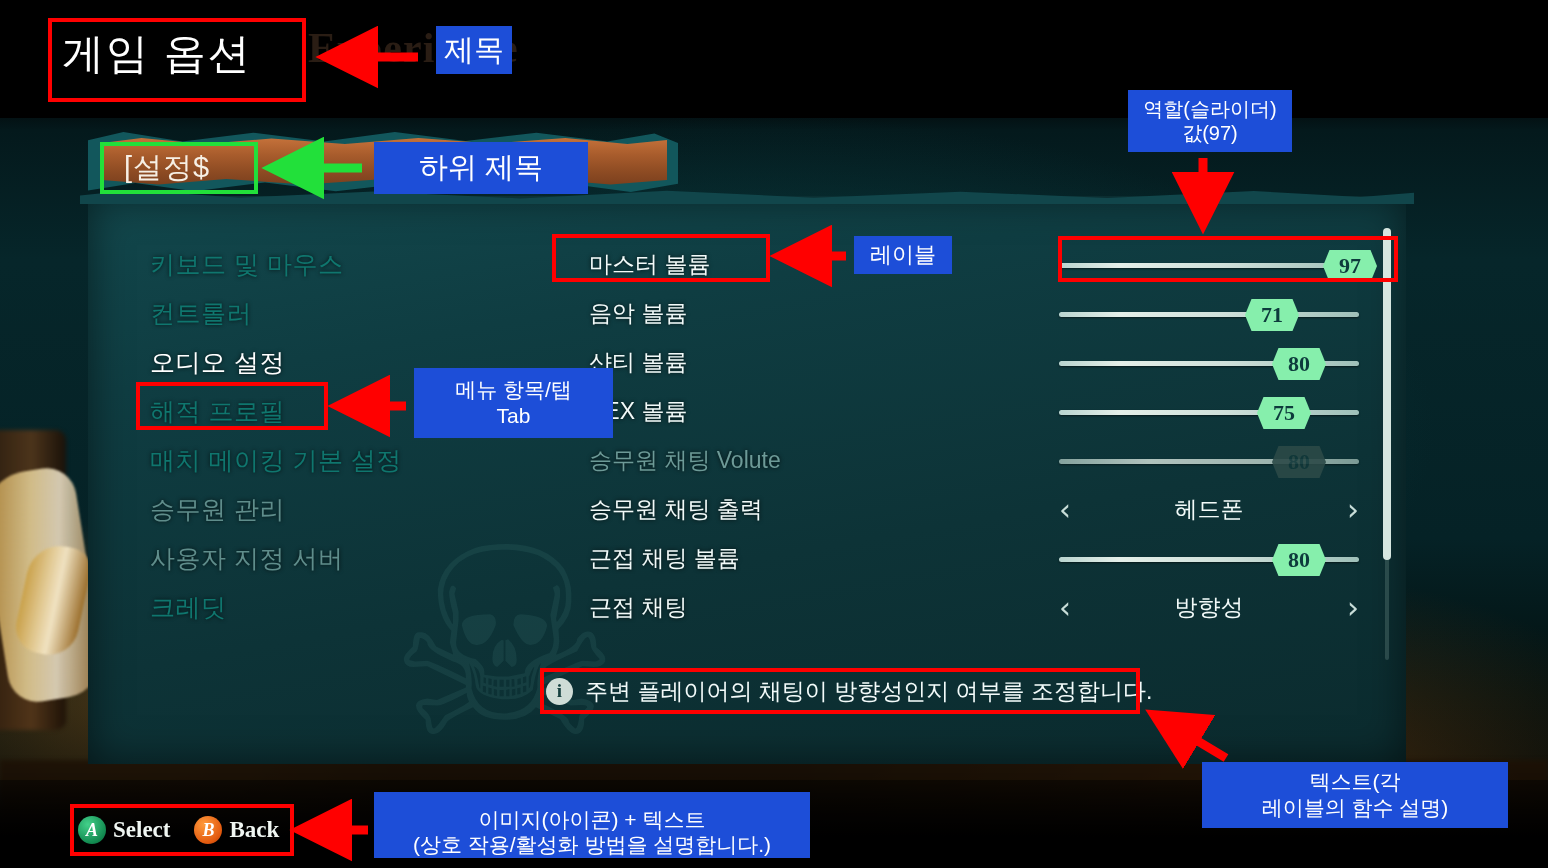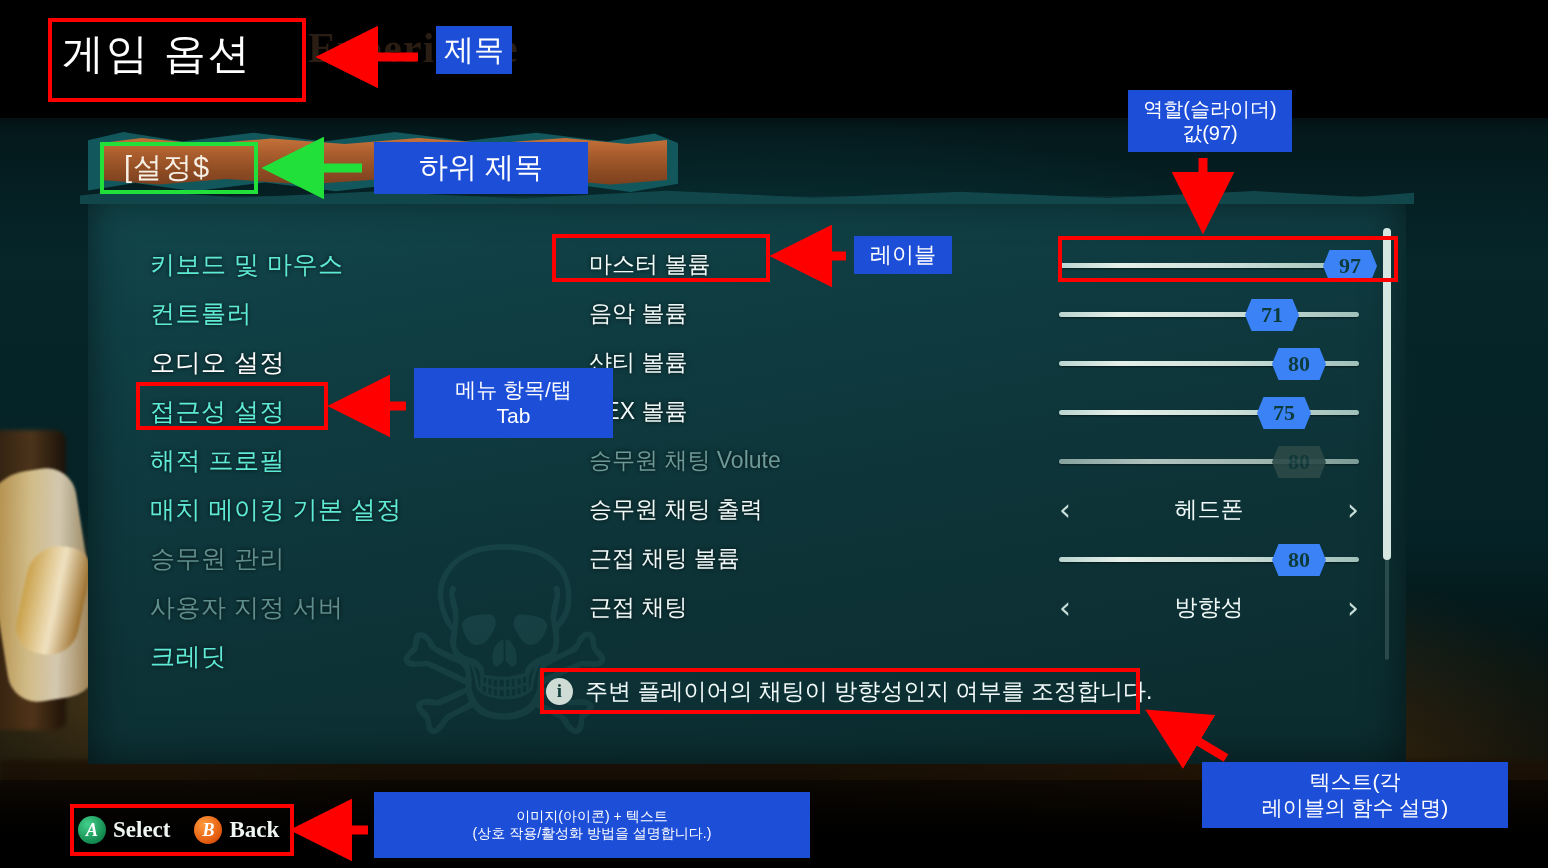--- a/index.html
+++ b/index.html
@@ -45,38 +45,38 @@
   .banner{position:absolute;left:88px;top:128px;width:590px;height:68px;}
   .banner-teal{position:absolute;left:0;top:0;width:590px;height:68px;background:#12575c;
       clip-path:polygon(0 18%,6% 6%,16% 20%,28% 7%,40% 20%,52% 6%,64% 19%,76% 7%,88% 20%,96% 8%,100% 22%,100% 82%,92% 94%,80% 80%,68% 93%,55% 80%,42% 93%,30% 80%,18% 93%,8% 81%,0 92%);}
   .banner-wood{position:absolute;left:14px;top:8px;width:565px;height:50px;
       background:linear-gradient(180deg,#c8743c 0%,#a85c2c 38%,#8d4b23 72%,#7a3f1d 100%);
       clip-path:polygon(0 14%,7% 4%,18% 16%,30% 5%,43% 16%,56% 4%,69% 15%,82% 4%,93% 16%,100% 8%,100% 88%,90% 97%,78% 86%,64% 97%,50% 86%,36% 97%,22% 86%,10% 97%,0 88%);}
 
   
   .menu{position:absolute;left:150px;top:240px;width:370px;}
   .menu-item{height:49px;line-height:49px;font-size:25px;letter-spacing:.5px;white-space:nowrap;
-      color:#5eead4;text-shadow:0 0 4px rgba(0,0,0,.8);}
+      color:#0f766e;text-shadow:0 0 4px rgba(0,0,0,.8);}
   .menu-item.dim{color:#5f8d8b;}
   .menu-item.sel{color:#ffffff;}
 
   
   .rows{position:absolute;left:583px;top:240px;width:790px;}
   .row{position:relative;height:49px;display:flex;align-items:center;margin-left:6px;}
   .row-label{width:330px;font-size:23px;color:#f2faf9;white-space:nowrap;text-shadow:0 0 4px rgba(0,0,0,.8);}
   .row-label.dim{color:#6d9a97;}
   .row-ctl{position:absolute;left:470px;width:300px;height:49px;display:flex;align-items:center;}
 
   
   .slider{position:relative;width:300px;height:49px;}
   .track{position:absolute;left:0;top:23px;width:300px;height:5px;
       background:linear-gradient(90deg,#b9d4cf,#e4efe9 20%,#cfe0da 55%,#9fc0b9 100%);
       border-radius:3px;box-shadow:0 1px 2px rgba(0,0,0,.5);}
   .thumb{position:absolute;top:10px;width:54px;height:32px;
-      background:#3b82f6;color:#0d3b3c;font-size:22px;font-weight:bold;
+      background:#86efac;color:#0d3b3c;font-size:22px;font-weight:bold;
       font-family:"Liberation Serif",serif;
       display:flex;align-items:center;justify-content:center;
       clip-path:polygon(12% 0,88% 0,100% 50%,88% 100%,12% 100%,0 50%);
       transform:translateX(-27px);}
   .slider.disabled .track{background:linear-gradient(90deg,#9ab6b0,#cddcd5 30%,#b7cbc4 70%,#8fada6);opacity:.85;}
   .slider.disabled .thumb{background:#2c4a47;color:#11383a;opacity:.9;}
 
   
   .stepper{position:relative;width:300px;height:49px;display:flex;align-items:center;justify-content:space-between;}
   .chev{font-size:30px;color:#c8ddd8;line-height:1;user-select:none;font-family:"DejaVu Sans",sans-serif;}
@@ -134,21 +134,20 @@
   <div class="banner">
     <div class="banner-teal"></div>
     <div class="banner-wood"></div>
   </div>
   <div style="position:absolute;left:124px;top:148px;font-size:29px;color:#f6efe4;letter-spacing:1px;">[설정$</div>
 
   <div class="menu">
     <div class="menu-item">키보드 및 마우스</div>
     <div class="menu-item">컨트롤러</div>
     <div class="menu-item sel">오디오 설정</div>
-    <div class="menu-item">접근성 설정</div>
     <div class="menu-item">해적 프로필</div>
     <div class="menu-item">매치 메이킹 기본 설정</div>
     <div class="menu-item dim">승무원 관리</div>
     <div class="menu-item dim">사용자 지정 서버</div>
     <div class="menu-item">크레딧</div>
   </div>
 
   <div class="rows">
 
     <div class="row">
@@ -282,21 +281,21 @@
   <div class="anno-black" style="left:1128px;top:90px;width:164px;height:62px;font-size:20px;">
     <span>역할(슬라이더)</span>
     <span>값(97)</span>
   </div>
 
   <div class="anno-black" style="left:1202px;top:762px;width:306px;height:66px;font-size:21px;">
     <span>텍스트(각</span>
     <span>레이블의 함수 설명)</span>
   </div>
 
-  <div class="anno-black" style="left:374px;top:792px;width:436px;height:66px;font-size:14px;">
+  <div class="anno-black" style="left:374px;top:792px;width:436px;height:66px;font-size:21px;justify-content:flex-end;">
     <span>이미지(아이콘) + 텍스트</span>
     <span>(상호 작용/활성화 방법을 설명합니다.)</span>
   </div>
 
   <svg class="anno-arrows" viewBox="0 0 1548 868">
     <defs>
       <marker id="ah-red" markerWidth="7" markerHeight="7" refX="5.6" refY="3.5" orient="auto">
         <path d="M0,0 L7,3.5 L0,7 Z" fill="#ff0000"></path>
       </marker>
       <marker id="ah-green" markerWidth="7" markerHeight="7" refX="5.6" refY="3.5" orient="auto">

